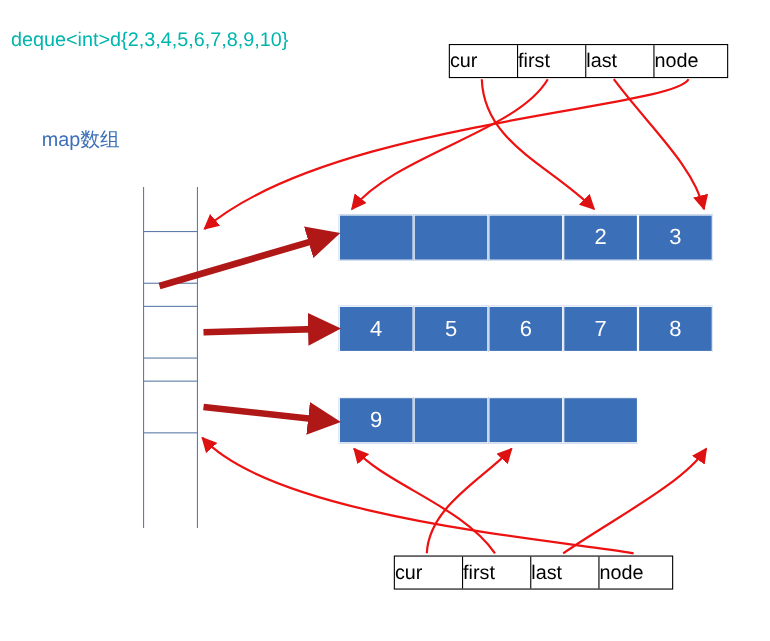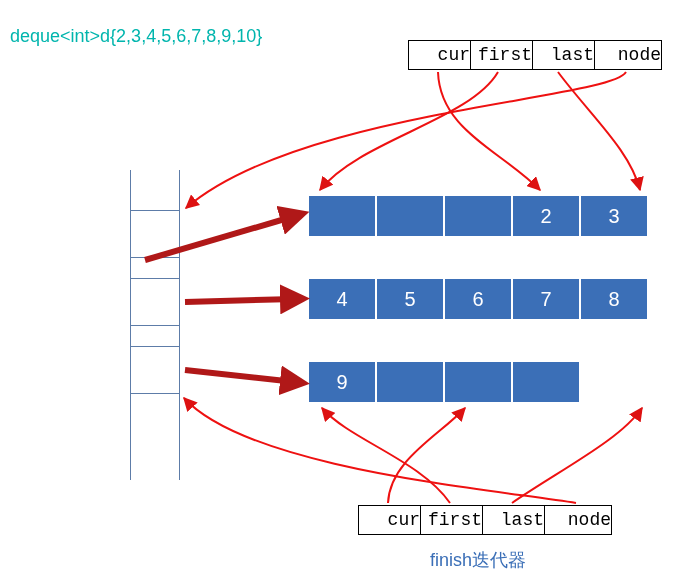--- a/index.html
+++ b/index.html
@@ -23,26 +23,25 @@
   }
   .teal { color: #00b5ad; font-size: 18px; }
   .blue { color: #3b6fb7; font-size: 18px; }
   .iter-box {
     position: absolute;
     display: flex;
     border: 1px solid #000;
   }
   .iter-cell {
     border-right: 1px solid #000;
-    text-align: right;
+    text-align: left;
     font-size: 18px;
     color: #000;
     padding: 4px 0;
     box-sizing: border-box;
-    font-family: Liberation Mono, monospace;
   }
   .iter-cell:last-child { border-right: none; }
   .map-col {
     position: absolute;
     left: 130px;
     top: 170px;
     width: 50px;
     height: 310px;
   }
   .map-col .vline-l, .map-col .vline-r {
@@ -94,20 +93,21 @@
   <div class="text teal" style="left:10px; top:26px;">deque&lt;int&gt;d{2,3,4,5,6,7,8,9,10}</div>
 
 
   <div class="iter-box" style="left:408px; top:40px;">
     <div class="iter-cell" style="width:62px;">cur</div>
     <div class="iter-cell" style="width:62px;">first</div>
     <div class="iter-cell" style="width:62px;">last</div>
     <div class="iter-cell" style="width:66px;">node</div>
   </div>
 
+  <div class="text blue" style="left:38px; top:115px;">map数组</div>
 
   <div class="map-col">
     <div class="vline-l"></div>
     <div class="vline-r"></div>
     <div class="hcell" style="top:40px;"></div>
     <div class="hcell" style="top:108px;"></div>
     <div class="hcell" style="top:176px;"></div>
   </div>
 
   <div class="buffer" style="left:308px; top:195px;">
@@ -131,21 +131,20 @@
     <div class="buf-cell"></div>
   </div>
 
   <div class="iter-box" style="left:358px; top:505px;">
     <div class="iter-cell" style="width:62px;">cur</div>
     <div class="iter-cell" style="width:62px;">first</div>
     <div class="iter-cell" style="width:62px;">last</div>
     <div class="iter-cell" style="width:66px;">node</div>
   </div>
 
-  <div class="text blue" style="left:430px; top:548px;">finish迭代器</div>
 
   <svg class="overlay" viewBox="0 0 700 583">
     <defs>
       <marker id="redHead" viewBox="0 0 10 10" refX="9" refY="5" markerWidth="7" markerHeight="7" orient="auto-start-reverse">
         <path d="M 0 0 L 10 5 L 0 10 z" fill="#d11"></path>
       </marker>
       <marker id="thickRedHead" viewBox="0 0 10 10" refX="5" refY="5" markerWidth="5" markerHeight="5" orient="auto-start-reverse">
         <path d="M 0 0 L 10 5 L 0 10 z" fill="#b01818"></path>
       </marker>
     </defs>

